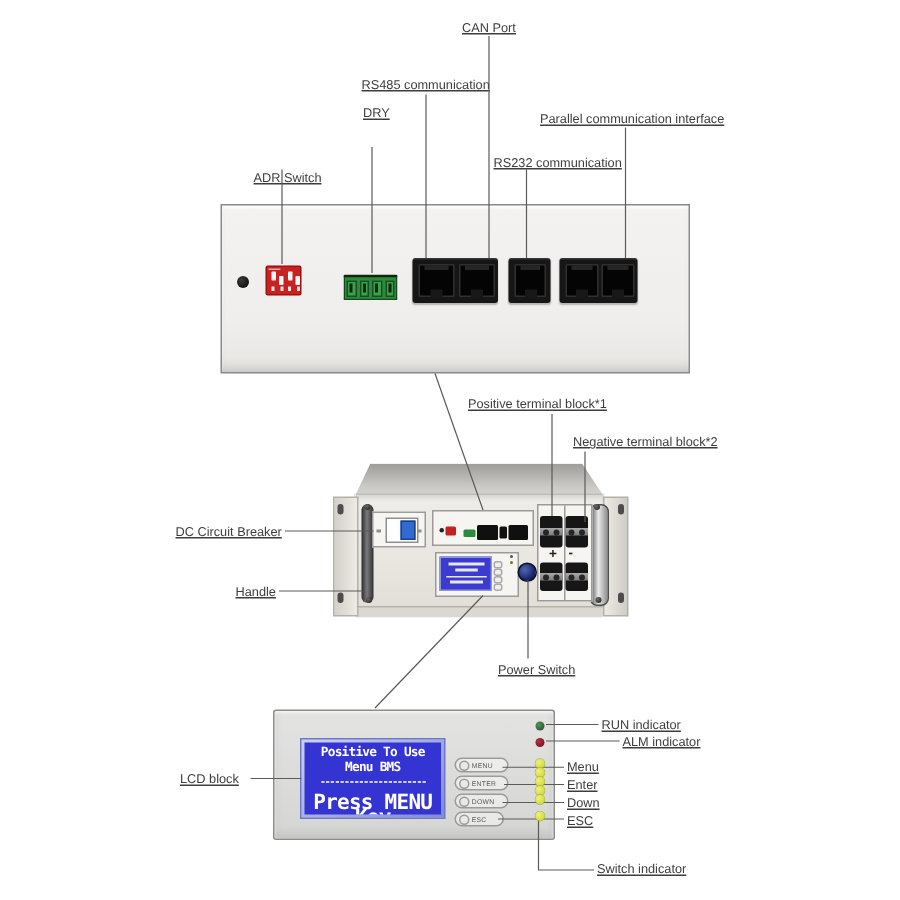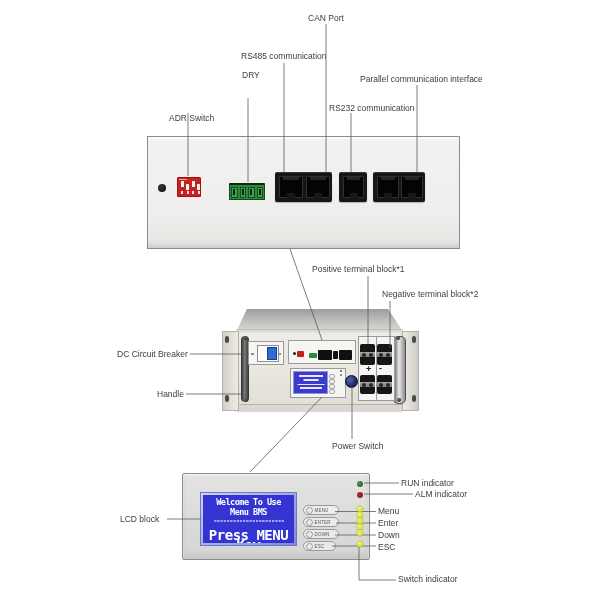--- a/index.html
+++ b/index.html
@@ -1,18 +1,18 @@
 <!DOCTYPE html>
 <html><head>
 <meta charset="utf-8">
 <style>
   html,body{margin:0;padding:0;}
   .canvas{position:relative;width:600px;height:600px;background:#ffffff;overflow:hidden;
           font-family:"Liberation Sans",sans-serif;}
-  .lbl{position:absolute;font-size:8.5px;line-height:10px;color:#3d3d3d;white-space:nowrap;}
+  .lbl{position:absolute;font-size:8.5px;line-height:10px;color:#3d3d3d;white-space:nowrap;text-decoration:underline;}
   .lines-layer{position:absolute;left:0;top:0;z-index:5;pointer-events:none;}
 
   
   .top-panel{position:absolute;left:147px;top:136px;width:311px;height:111px;
              background:linear-gradient(180deg,#f3f2f0 0%,#efeeec 70%,#e7e6e3 100%);
              border:1px solid #8a8a8a;
              box-shadow:inset 0 -7px 9px -6px rgba(0,0,0,.20), inset 0 2px 2px rgba(255,255,255,.8);}
   .hole{position:absolute;left:158px;top:184px;width:8px;height:8px;border-radius:50%;
         background:radial-gradient(circle at 35% 35%,#3a3a3a,#050505);}
   .dip{position:absolute;left:177px;top:177px;width:24px;height:20px;background:#c62222;
@@ -205,21 +205,21 @@
   <div class="tblock" style="left:377px;top:375px;height:19px">
     <span class="tband" style="top:7px">
         <i style="left:2px"></i>
         <i style="left:9px"></i>
       </span>
   </div>
 
   <div class="disp-panel"></div>
   <div class="lcd">
     <div class="lcd-inner">
-      <div class="lcd-l1">Welcome To Use</div>
+      <div class="lcd-l1">Positive To Use</div>
       <div class="lcd-l2">Menu BMS</div>
       <div class="lcd-sep">----------------------</div>
       <div class="lcd-l3">Press MENU Key</div>
     </div>
   </div>
 
   <div class="bp-btn" style="left:303px;top:505px;width:32px">
     <span class="c"></span>
     <span class="t">MENU</span>
   </div>

